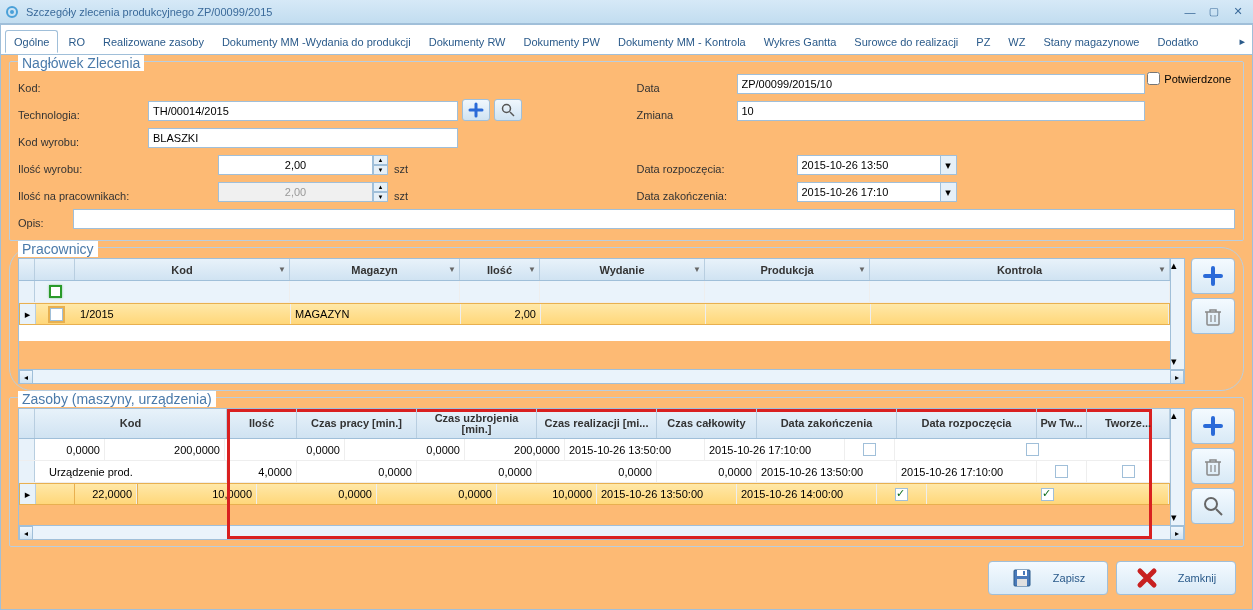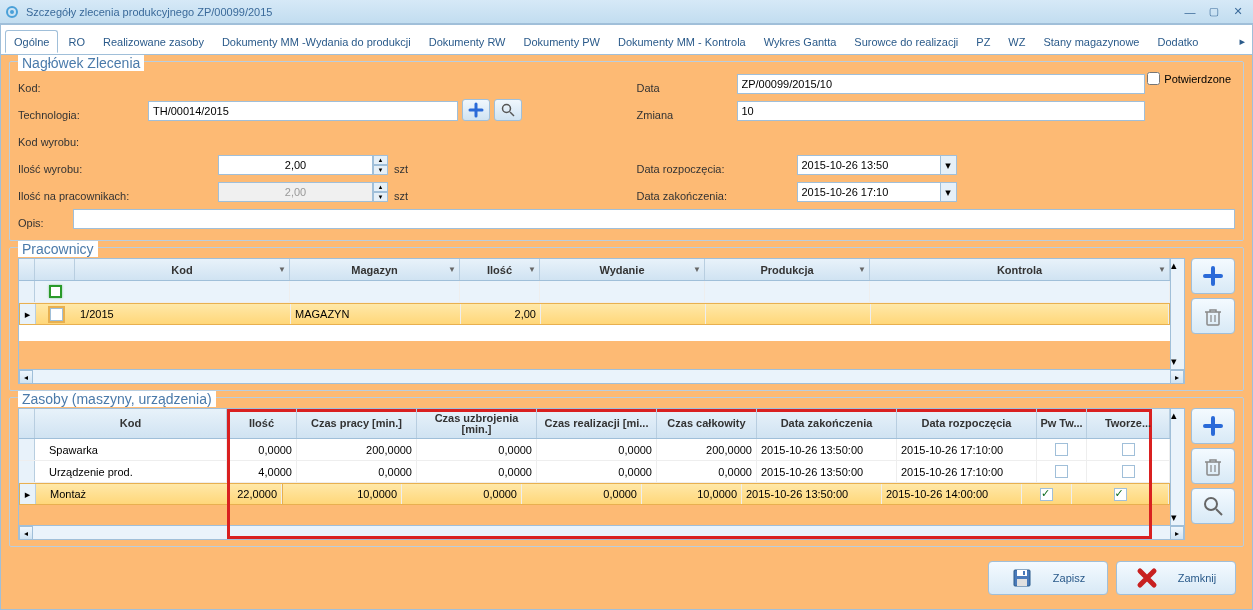--- a/index.html
+++ b/index.html
@@ -159,20 +159,21 @@
                 <line x1="10" y1="10" x2="14" y2="14" stroke="#555" stroke-width="1.5"></line>
               </svg>
           </button>
         </div>
         <div class="form-row">
           <span class="form-label" style="width:100px">Zmiana</span>
           <input class="form-input" style="width: 408px; flex: 0 0 auto;" value="10">
         </div>
         <div class="form-row">
           <span class="form-label">Kod wyrobu:</span>
+          <input class="form-input" style="width: 310px; flex: 0 0 auto;" value="BLASZKI">
         </div>
         <div class="form-row"></div>
         <div class="form-row">
           <span class="form-label" style="width:200px">Ilość wyrobu:</span>
           <div class="spinner">
             <input value="2,00" style="">
             <div class="spin-btns">
                 <button>▲</button>
                 <button>▼</button>
               </div>
@@ -204,21 +205,21 @@
             <div class="dd">▾</div>
           </div>
         </div>
         <div class="form-row opis-row">
           <span class="form-label" style="width:55px">Opis:</span>
           <input class="form-input opis-input" value="" style="">
         </div>
       </div>
     </div>
 
-    <div class="group prac-group" style="height:130px;">
+    <div class="group prac-group" style="height:130px;border-radius:23px;">
       <span class="group-title">Pracownicy</span>
       <div class="grid-section" style="height:100%;">
         <div class="grid-container">
           <div style="display:flex;height:calc(100% - 14px);">
             <div style="flex:1;">
               <div class="grid-header">
                 <div class="col" style="width:16px;"></div>
                 <div class="col" style="width:40px;"></div>
                 <div class="col" style="width:215px;">
                     <span>Kod</span>
@@ -336,21 +337,20 @@
                 <div class="col" style="width:50px;">
                     <span>Pw Tw...</span>
                   </div>
                 <div class="col" style="flex:1;">
                     <span>Tworze...</span>
                   </div>
               </div>
               <div class="grid-body" id="zasoby-body">
                   <div class="grid-row">
     <div class="row-indicator"></div>
-    <div class="cell" style="width:192px;padding-left:14px;">Spawarka</div>
     <div class="cell" style="width:70px;justify-content:flex-end;">0,0000</div>
     <div class="cell" style="width:120px;justify-content:flex-end;">200,0000</div>
     <div class="cell" style="width:120px;justify-content:flex-end;">0,0000</div>
     <div class="cell" style="width:120px;justify-content:flex-end;">0,0000</div>
     <div class="cell" style="width:100px;justify-content:flex-end;">200,0000</div>
     <div class="cell" style="width:140px;">2015-10-26 13:50:00</div>
     <div class="cell" style="width:140px;">2015-10-26 17:10:00</div>
     <div class="cell" style="width:50px;justify-content:center;">
                       <span class="checkbox-tiny "></span>
                     </div>
@@ -370,22 +370,21 @@
     <div class="cell" style="width:140px;">2015-10-26 17:10:00</div>
     <div class="cell" style="width:50px;justify-content:center;">
                       <span class="checkbox-tiny "></span>
                     </div>
     <div class="cell" style="flex:1;justify-content:center;">
                       <span class="checkbox-tiny "></span>
                     </div>
   </div>
                   <div class="grid-row selected">
     <div class="row-indicator">▸</div>
-    <div class="cell" style="width:192px;padding-left:14px;">Montaż</div>
-    <div class="cell" style="width:54px;justify-content:flex-end;outline:1px solid #e8b050;">22,0000</div>
+    <div class="cell" style="width:62px;justify-content:flex-end;outline:1px solid #e8b050;margin-left:39px;">22,0000</div>
     <div class="cell" style="width:120px;justify-content:flex-end;">10,0000</div>
     <div class="cell" style="width:120px;justify-content:flex-end;">0,0000</div>
     <div class="cell" style="width:120px;justify-content:flex-end;">0,0000</div>
     <div class="cell" style="width:100px;justify-content:flex-end;">10,0000</div>
     <div class="cell" style="width:140px;">2015-10-26 13:50:00</div>
     <div class="cell" style="width:140px;">2015-10-26 14:00:00</div>
     <div class="cell" style="width:50px;justify-content:center;">
                       <span class="checkbox-tiny checked"></span>
                     </div>
     <div class="cell" style="flex:1;justify-content:center;">

